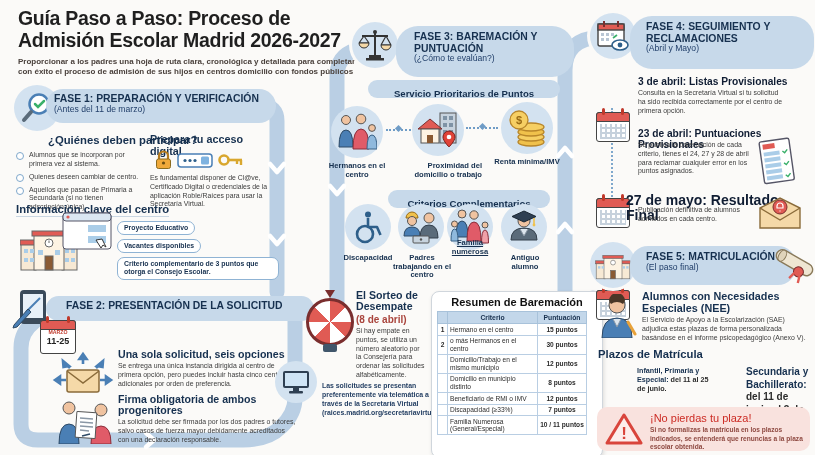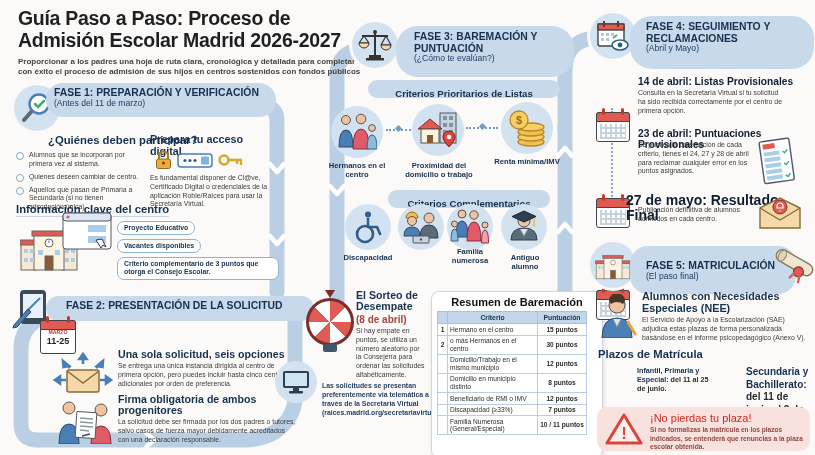--- a/index.html
+++ b/index.html
@@ -55,30 +55,30 @@
       <path d="M 270 236 L 277 244 L 284 236"></path>
       <path d="M 146 433 L 154 440 L 146 447"></path>
       <path d="M 330 186 L 337 194 L 344 186"></path>
       <path d="M 558 156 L 565 148 L 572 156"></path>
       <path d="M 558 232 L 565 224 L 572 232"></path>
       <path d="M 586 341 L 593 333 L 600 341"></path>
     </g>
   </svg>
 
   <div class="abs" style="left:18px;top:8px;width:360px;font-size:19.5px;font-weight:bold;color:#1f1f1f;line-height:1.12;letter-spacing:-.3px;">Guía Paso a Paso: Proceso de Admisión Escolar Madrid 2026-2027</div>
-  <div class="abs" style="left:18px;top:57px;width:345px;font-size:8px;font-weight:bold;color:#4a413c;line-height:1.3;">Proporcionar a los padres una hoja de ruta clara, cronológica y detallada para completar con éxito el proceso de admisión de sus hijos en centros sostenidos con fondos públicos</div>
+  <div class="abs" style="left:18px;top:57px;width:345px;font-size:8px;font-weight:bold;color:#4a413c;line-height:1.3;">Proporcionar a los padres una hoja de ruta clara, cronológica y detallada para completar con éxito el proceso de admisión de sus hijos en centros domicilio con fondos públicos</div>
 
   <div class="abs phase-icon" style="left:14px;top:85px;width:46px;height:46px;">
     <svg width="34" height="34" viewBox="0 0 34 34">
       <circle cx="19" cy="13" r="9.5" fill="#fff" stroke="#4a7fb5" stroke-width="2.5"></circle>
       <path d="M15 13 l3 3 l6 -6" stroke="#3ab06a" stroke-width="2.5" fill="none" stroke-linecap="round"></path>
       <line x1="11" y1="21" x2="4" y2="29" stroke="#5a6b7a" stroke-width="4" stroke-linecap="round"></line>
     </svg>
   </div>
-  <div class="abs pill" style="left:46px;top:83px;width:212px;height:26px;padding-left:8px;">
+  <div class="abs pill" style="left:46px;top:89px;width:212px;height:26px;padding-left:8px;">
     <span class="pt">FASE 1: PREPARACIÓN Y VERIFICACIÓN</span>
     <span class="ps">(Antes del 11 de marzo)</span>
   </div>
 
   <div class="abs h" style="left:16px;top:134px;font-size:11.3px;margin-left:32px;">¿Quiénes deben participar?</div>
   <div class="abs" style="left:16px;top:151px;width:124px;">
     <div class="bullet">
         <span class="ring"></span>
         <span class="t">Alumnos que se incorporan por primera vez al sistema.</span>
       </div>
@@ -224,21 +224,21 @@
       <rect x="11" y="26" width="12" height="3" fill="#333"></rect>
         <rect x="8" y="29" width="18" height="2.5" fill="#333"></rect>
     </svg>
   </div>
   <div class="abs pill" style="left:396px;top:26px;width:150px;height:42px;border-radius:22px;padding-left:18px;padding-top:5px;">
     <span class="pt">FASE 3: BAREMACIÓN Y PUNTUACIÓN</span>
     <span class="ps">(¿Cómo te evalúan?)</span>
   </div>
 
   <div class="abs pill" style="left:368px;top:80px;width:176px;height:12px;border-radius:10px;text-align:center;padding:3px 8px;">
-    <span style="font-weight:bold;font-size:9.6px;">Criterios Prioritarios de Listas</span>
+    <span style="font-weight:bold;font-size:9.6px;">Servicio Prioritarios de Puntos</span>
   </div>
 
   <div class="abs dotline" style="left:386px;top:129px;width:25px;"></div>
   <div class="abs diamond" style="left:396px;top:126px;"></div>
   <div class="abs dotline" style="left:466px;top:127px;width:32px;"></div>
   <div class="abs diamond" style="left:480px;top:124px;"></div>
 
   <div class="abs crit-circle" style="left:331px;top:106px;width:52px;height:52px;">
     <svg width="40" height="38" viewBox="0 0 40 38">
       <circle cx="9" cy="7" r="4.5" fill="#f0c3a0" stroke="#555"></circle>
@@ -262,21 +262,21 @@
           <rect x="27" y="21" width="4" height="4"></rect>
           <rect x="33" y="21" width="4" height="4"></rect>
         </g>
       <path d="M2 20 L14 10 L26 20 Z" fill="#e05b54" stroke="#7a2e2e"></path>
       <rect x="5" y="20" width="18" height="14" fill="#fdf3e3" stroke="#555"></rect>
       <rect x="11" y="26" width="6" height="8" fill="#8a5a33"></rect>
       <path d="M33 22 a6 6 0 0 1 6 6 c0 4 -6 10 -6 10 s-6 -6 -6 -10 a6 6 0 0 1 6 -6 z" fill="#e04338" stroke="#7a1f1a"></path>
       <circle cx="33" cy="28" r="2.3" fill="#fff"></circle>
     </svg>
   </div>
-  <div class="abs crit-label" style="left:396px;top:162px;width:86px;">Proximidad del domicilio o trabajo</div>
+  <div class="abs crit-label" style="left:396px;top:162px;width:86px;text-align:right;">Proximidad del domicilio o trabajo</div>
 
   <div class="abs crit-circle" style="left:501px;top:102px;width:52px;height:52px;">
     <svg width="40" height="38" viewBox="0 0 40 38">
       <g stroke="#b8862a" stroke-width="1.3">
         <ellipse cx="24" cy="33" rx="13" ry="4" fill="#f0c14b"></ellipse>
         <ellipse cx="24" cy="28" rx="13" ry="4" fill="#f6cf63"></ellipse>
         <ellipse cx="24" cy="23" rx="13" ry="4" fill="#f0c14b"></ellipse>
         <ellipse cx="24" cy="18" rx="13" ry="4" fill="#f6cf63"></ellipse>
         <circle cx="12" cy="11" r="9" fill="#f6cf63"></circle>
       </g>
@@ -302,34 +302,35 @@
     <svg width="38" height="34" viewBox="0 0 38 34">
       <path d="M4 8 a6 6 0 0 1 12 0 z" fill="#f0c14b" stroke="#9a6b14"></path>
       <circle cx="10" cy="11" r="4.5" fill="#f0c3a0" stroke="#555"></circle>
       <path d="M2 26 Q2 17 10 17 Q18 17 18 26 Z" fill="#4a7fb5" stroke="#2e4a66"></path>
       <circle cx="27" cy="8" r="5" fill="#f0c3a0" stroke="#555"></circle>
       <path d="M18 28 Q18 15 27 15 Q36 15 36 28 Z" fill="#5a6b7a" stroke="#34404c"></path>
       <rect x="11" y="26" width="16" height="7" rx="1" fill="#c7d3de" stroke="#555"></rect>
       <circle cx="19" cy="29.5" r="1.2" fill="#555"></circle>
     </svg>
   </div>
+  <div class="abs crit-label" style="left:392px;top:254px;width:60px;">Padres trabajando en el centro</div>
 
   <div class="abs crit-circle" style="left:447px;top:204px;width:46px;height:46px;">
     <svg width="40" height="36" viewBox="0 0 40 36">
       <circle cx="12" cy="5" r="4" fill="#f0c3a0" stroke="#555"></circle>
         <path d="M6 28 Q6 12 12 12 Q18 12 18 28 Z" fill="#4a7fb5" stroke="#2e4a66"></path>
       <circle cx="24" cy="6" r="4.2" fill="#f0c3a0" stroke="#555"></circle>
         <path d="M17 32 Q17 13 24 13 Q31 13 31 32 Z" fill="#e05b68" stroke="#8a2e3a"></path>
       <circle cx="4.5" cy="15" r="3" fill="#f0c3a0" stroke="#555"></circle>
         <path d="M1 32 Q1 20 4.5 20 Q8 20 8 32 Z" fill="#8fb9dd" stroke="#3a6286"></path>
       <circle cx="35" cy="16" r="3" fill="#f0c3a0" stroke="#555"></circle>
         <path d="M31.5 34 Q31.5 21 35 21 Q38.5 21 38.5 34 Z" fill="#f0a0a8" stroke="#8a2e3a"></path>
     </svg>
   </div>
-  <div class="abs crit-label" style="left:442px;top:248px;width:56px;">Familia numerosa</div>
+  <div class="abs crit-label" style="left:442px;top:239px;width:56px;text-decoration:underline;">Familia numerosa</div>
 
   <div class="abs crit-circle" style="left:501px;top:204px;width:46px;height:46px;">
     <svg width="34" height="34" viewBox="0 0 34 34">
       <path d="M4 30 Q4 18 17 18 Q30 18 30 30 Z" fill="#5a6b7a" stroke="#34404c"></path>
       <path d="M13 19 L17 26 L21 19" fill="#dde6ee" stroke="#8a97a5" stroke-width="1"></path>
       <circle cx="17" cy="11" r="6" fill="#f0c3a0" stroke="#555"></circle>
       <path d="M5 6.5 L17 1 L29 6.5 L17 12 Z" fill="#2e3f52" stroke="#1a2733"></path>
       <line x1="27" y1="8" x2="27" y2="14" stroke="#f0c14b" stroke-width="1.6"></line>
         <circle cx="27" cy="15" r="1.4" fill="#f0c14b"></circle>
     </svg>
@@ -428,21 +429,21 @@
   </div>
 
   <div class="abs" style="left:611px;top:108px;height:96px;border-left:2px dotted #7fa8cc;"></div>
 
   <div class="abs cal" style="left:596px;top:78px;width:32px;height:28px;">
     <span class="top"></span>
       <span class="ring1"></span>
       <span class="ring2"></span>
       <span class="grid"></span>
   </div>
-  <div class="abs h" style="left:638px;top:76px;font-size:10.2px;color:#101d33;">14 de abril: Listas Provisionales</div>
+  <div class="abs h" style="left:638px;top:76px;font-size:10.2px;color:#101d33;">3 de abril: Listas Provisionales</div>
   <div class="abs t" style="left:638px;top:89px;width:150px;">Consulta en la Secretaría Virtual si tu solicitud ha sido recibida correctamente por el centro de primera opción.</div>
 
   <div class="abs cal" style="left:596px;top:134px;width:32px;height:28px;">
     <span class="top"></span>
       <span class="ring1"></span>
       <span class="ring2"></span>
       <span class="grid"></span>
   </div>
   <div class="abs h" style="left:638px;top:128px;font-size:10.2px;color:#101d33;">23 de abril: Puntuaciones Provisionales</div>
   <div class="abs t" style="left:638px;top:141px;width:118px;">Se publica la baremación de cada criterio, tienes el 24, 27 y 28 de abril para reclamar cualquier error en los puntos asignados.</div>
@@ -491,21 +492,21 @@
         <rect x="14" y="13" width="30" height="35" fill="#fdf3e3" stroke="#666"></rect>
         <rect x="12" y="9" width="34" height="5" fill="#e05b54" stroke="#666"></rect>
         <circle cx="29" cy="21" r="4" fill="#fff" stroke="#666"></circle>
         <rect x="25" y="34" width="8" height="14" fill="#8a5a33" stroke="#666"></rect>
         <rect x="4" y="27" width="4" height="4" fill="#aacde8"></rect>
         <rect x="10" y="27" width="4" height="4" fill="#aacde8"></rect>
         <rect x="45" y="27" width="4" height="4" fill="#aacde8"></rect>
         <rect x="51" y="27" width="4" height="4" fill="#aacde8"></rect>
       </svg>
   </div>
-  <div class="abs pill" style="left:630px;top:246px;width:140px;height:30px;border-radius:18px;padding-left:16px;padding-top:14px;">
+  <div class="abs pill" style="left:630px;top:246px;width:140px;height:30px;border-radius:18px;padding-left:16px;padding-top:5px;">
     <span class="pt">FASE 5: MATRICULACIÓN</span>
     <span class="ps">(El paso final)</span>
   </div>
   <div class="abs" style="left:770px;top:250px;transform:rotate(30deg);">
     <svg width="44" height="30" viewBox="0 0 44 30">
       <rect x="2" y="6" width="40" height="12" rx="6" fill="#efe6d2" stroke="#8a7a5a" stroke-width="1.4"></rect>
       <ellipse cx="8" cy="12" rx="3.5" ry="6" fill="#e0d4ba" stroke="#8a7a5a"></ellipse>
       <circle cx="30" cy="18" r="5" fill="#e05b54" stroke="#7a2e2e"></circle>
       <path d="M27 21 l-2 7 M33 21 l2 7" stroke="#e05b54" stroke-width="2.4"></path>
     </svg>

